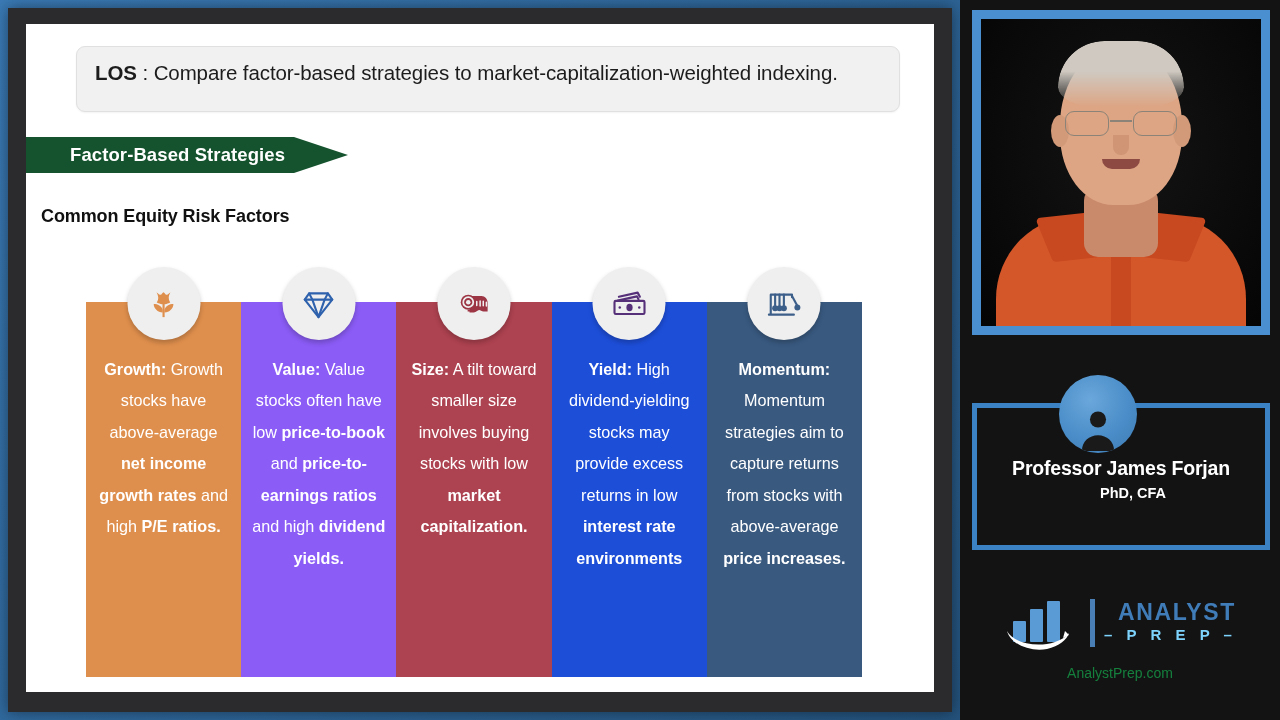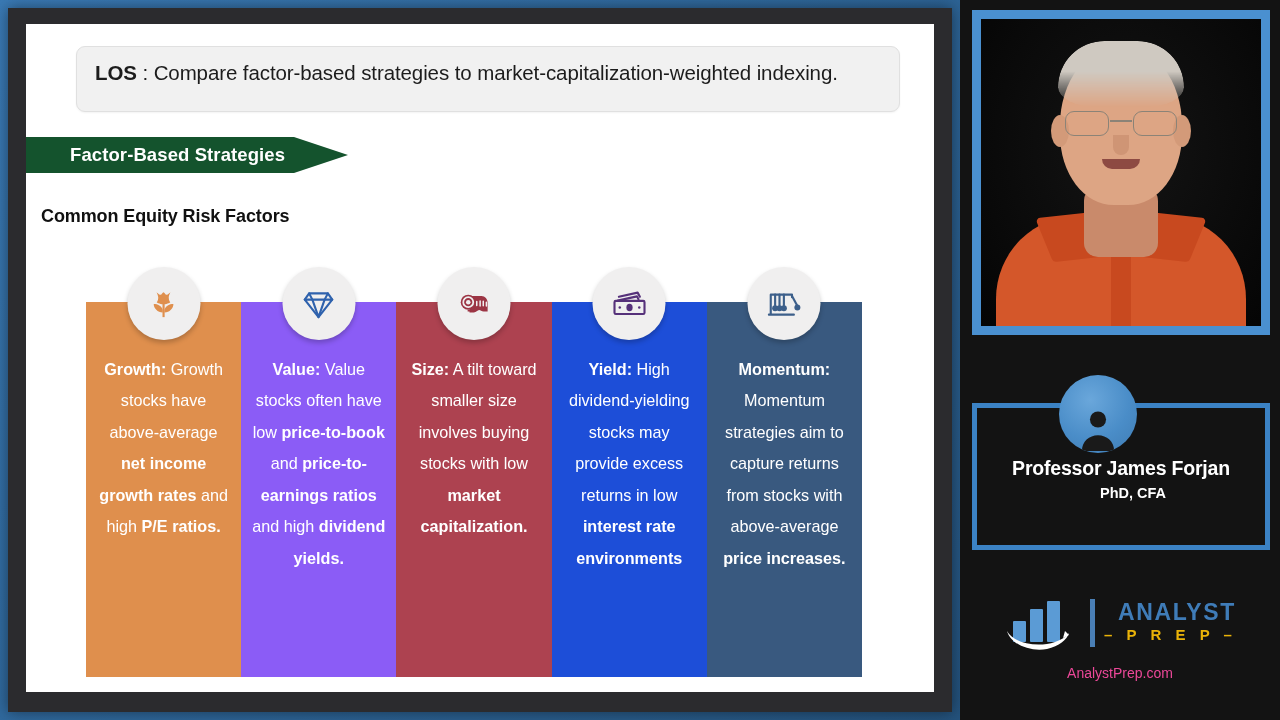--- a/index.html
+++ b/index.html
@@ -154,22 +154,22 @@
     color:#ffffff; font-size:14.5px; font-weight:bold;
   }
 
   
   #logo-block { position:absolute; left:0; top:595px; width:320px; text-align:center; }
   #logo-row { display:flex; align-items:center; justify-content:center; gap:9px; }
   #logo-mark { width:78px; height:56px; position:relative; }
   #logo-divider { width:5px; height:48px; background:#4a7fb5; }
   #logo-words { text-align:left; }
   #logo-analyst { font-size:23px; font-weight:bold; color:#3f7cb8; letter-spacing:1.6px; line-height:1;margin-left:14px; }
-  #logo-prep { font-size:15px; font-weight:bold; color:#eab308; letter-spacing:5px; line-height:1.45; }
-  #logo-url { margin-top:14px; font-size:14px; color:#ec4899; }
+  #logo-prep { font-size:15px; font-weight:bold; color:#7dd3fc; letter-spacing:5px; line-height:1.45; }
+  #logo-url { margin-top:14px; font-size:14px; color:#15803d; }
 </style>
 </head>
 <body>
 
 <div id="slide-region">
   <div id="slide-frame">
     <div id="slide-canvas">
 
       <div id="los-box">
         <b>LOS</b><span> : </span><span>Compare factor-based strategies to market-capitalization-weighted indexing.</span>

